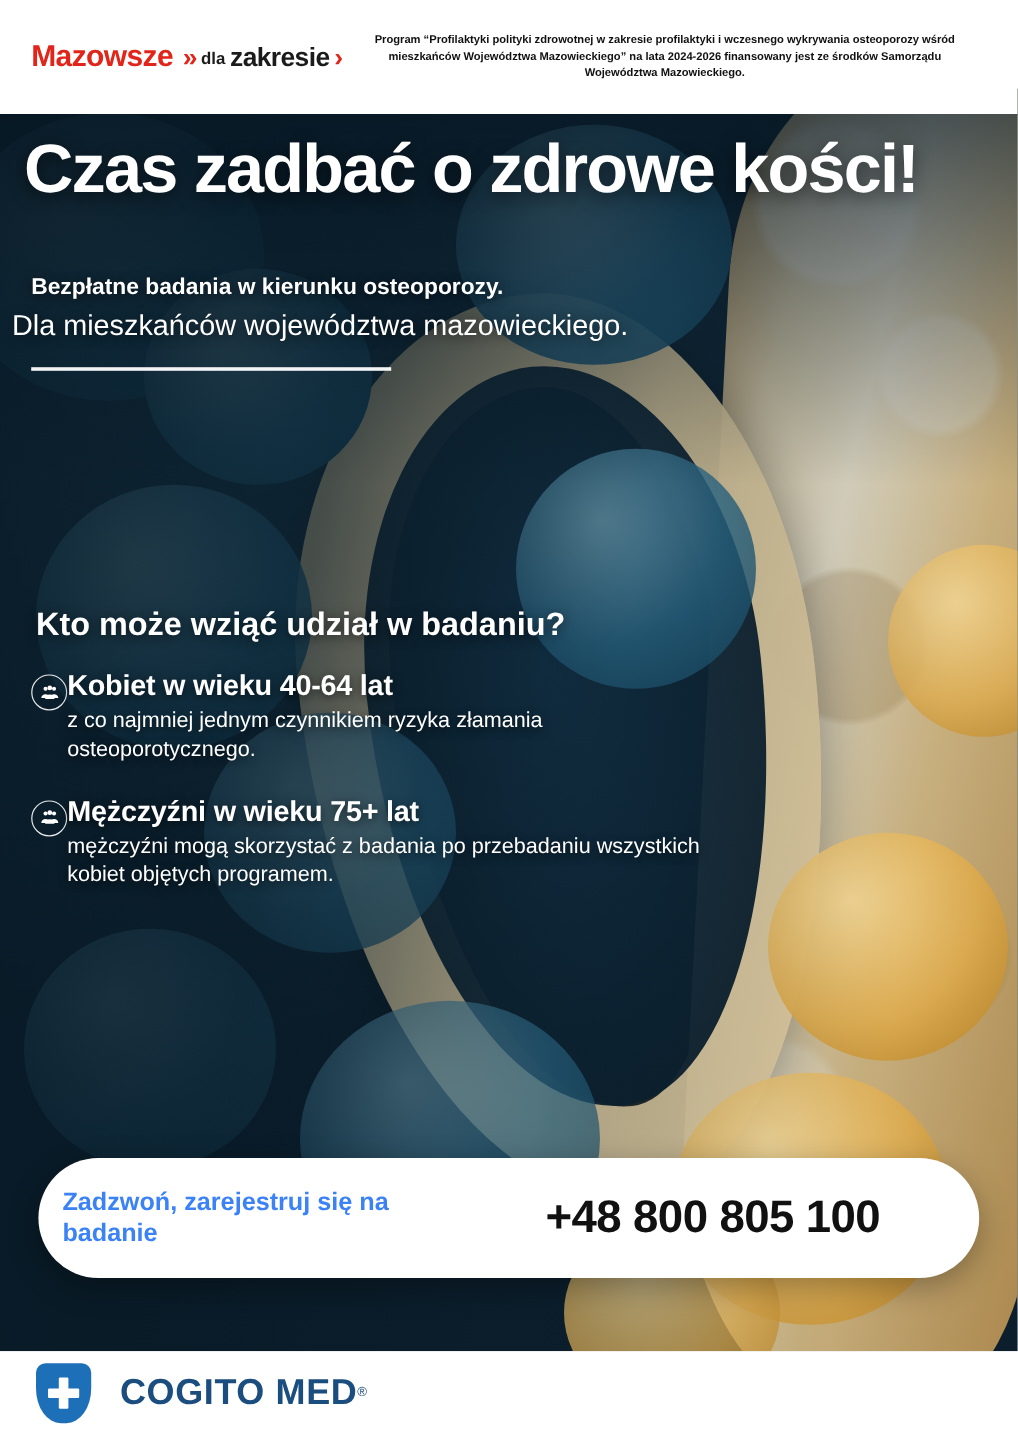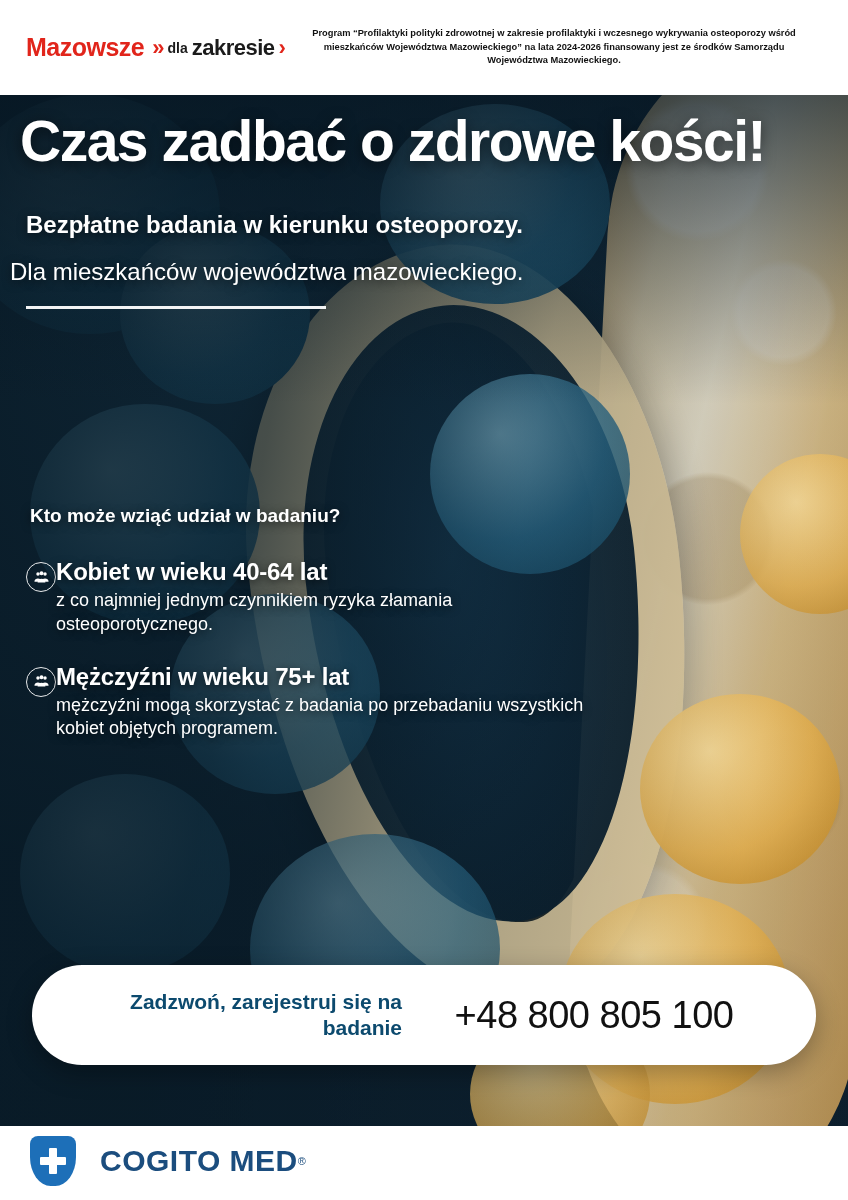--- a/index.html
+++ b/index.html
@@ -162,41 +162,41 @@
     width: 820px;
     font-size: 57px;
     font-weight: 800;
     color: #ffffff;
     letter-spacing: -1.5px;
     text-shadow: 0 3px 14px rgba(0,0,0,0.55);
     z-index: 20;
     white-space: nowrap;
   }
   .sub1 {
-    position: absolute; left: 26px; top: 211px;
-    font-size: 24px; font-weight: 700; color: #ffffff;
+    position: absolute; left: 26px; top: 229px;
+    font-size: 19px; font-weight: 700; color: #ffffff;
     text-shadow: 0 2px 10px rgba(0,0,0,0.6);
     z-index: 20;
   }
   .sub2 {
     position: absolute; left: 10px; top: 258px;
     font-size: 24px; font-weight: 400; color: #ffffff;
     text-shadow: 0 2px 10px rgba(0,0,0,0.6);
     z-index: 20;
   }
   .rule {
     position: absolute; left: 26px; top: 306px;
     width: 300px; height: 3px; background: #ffffff; opacity: 0.95;
     z-index: 20;
   }
 
   
   .question {
     position: absolute; left: 30px; top: 505px;
-    font-size: 19px; font-weight: 800; color: #ffffff;
+    font-size: 27px; font-weight: 800; color: #ffffff;
     text-shadow: 0 2px 10px rgba(0,0,0,0.6);
     z-index: 20;
   }
   .criteria {
     position: absolute; left: 26px; top: 558px;
     width: 560px;
     z-index: 20;
   }
   .crit-item { display: flex; margin-bottom: 26px; }
   .crit-icon {
@@ -223,29 +223,29 @@
     position: absolute; left: 32px; top: 965px;
     width: 784px; height: 100px;
     background: #ffffff;
     border-radius: 50px;
     display: flex; align-items: center;
     z-index: 25;
     box-shadow: 0 8px 26px rgba(0,0,0,0.3);
   }
   .cta-left {
     width: 370px;
-    text-align: right;
-    font-size: 21px; font-weight: 700; color: #0c4a6e;
+    text-align: left;
+    font-size: 21px; font-weight: 700; color: #3b82f6;
     line-height: 1.25;
     padding-left: 20px;
   }
   .cta-phone {
     flex: 1;
     text-align: center;
-    font-size: 38px; font-weight: 400; color: #111111;
+    font-size: 38px; font-weight: 700; color: #111111;
     letter-spacing: -0.5px;
     padding-right: 30px;
   }
 </style>
 </head>
 <body>
 
 <div class="poster">
 
   <div class="topbar">

